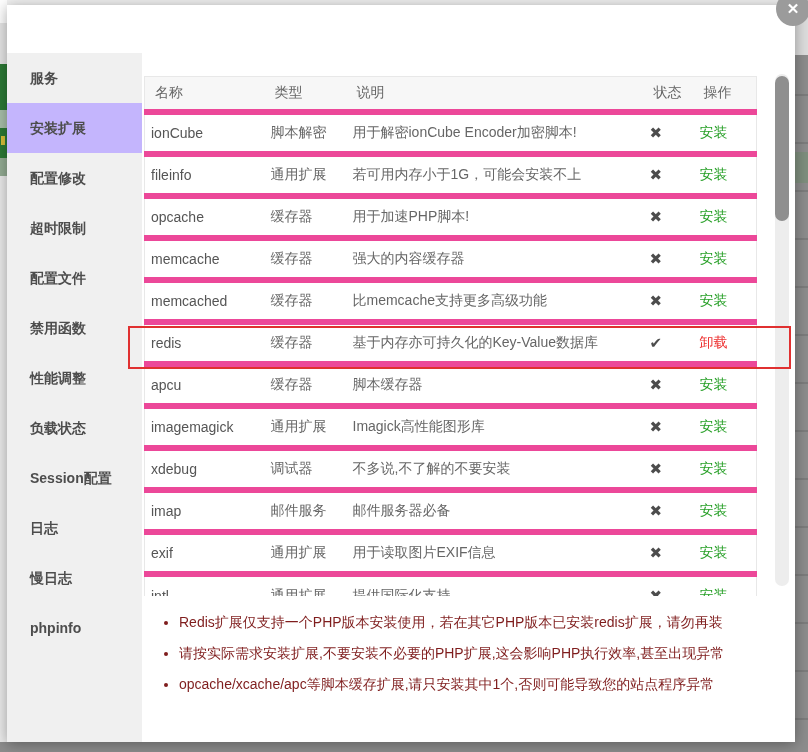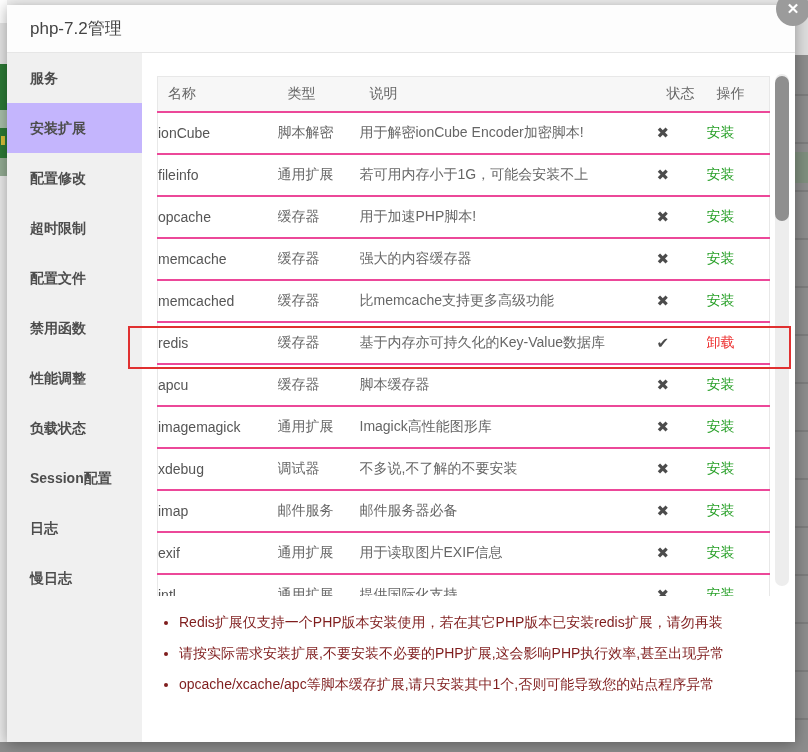--- a/index.html
+++ b/index.html
@@ -41,27 +41,27 @@
     font-size:15px;font-weight:bold;line-height:34px;text-align:center;padding:0;}
 
   
   .sidebar{position:absolute;left:0;top:48px;bottom:0;width:135px;background:#f0f0f0;
     list-style:none;}
   .sidebar li{height:50px;line-height:50px;padding-left:23px;font-size:14px;color:#4d4d4d;
     cursor:pointer;font-weight:bold;}
   .sidebar li.item-active{background:#c4b5fd;}
 
   
-  .table-wrap{position:absolute;left:150px;top:71px;width:614px;height:520px;overflow:hidden;}
+  .table-wrap{position:absolute;left:137px;top:71px;width:614px;height:520px;overflow:hidden;}
   table{width:612px;border-collapse:collapse;table-layout:fixed;border:1px solid #e8e8e8;}
   col.c-name{width:120px;} col.c-type{width:82px;} col.c-desc{width:297px;}
   col.c-status{width:50px;} col.c-action{width:63px;}
   th{height:35px;background:#f7f7f7;font-weight:normal;text-align:left;
     padding-left:10px;font-size:14px;color:#666;border-bottom:1px solid #e8e8e8;}
-  td{height:42px;padding-left:0;font-size:14px;color:#666;border-top:2px solid #ec4899;
+  td{height:42px;padding-left:6px;font-size:14px;color:#666;border-top:6px solid #ec4899;
     white-space:nowrap;overflow:hidden;}
   td.name{color:#555;}
   td .status-i{font-size:15px;color:var(--icon-gray);}
   td a{text-decoration:none;font-size:14px;cursor:pointer;}
   .act-install{color:var(--green);margin-top:34px;}
   .act-uninstall{color:var(--red);}
 
   
   .scrollbar{position:absolute;left:768px;top:69px;width:14px;height:512px;background:#ededed;
     border-radius:7px;}
@@ -99,23 +99,20 @@
     <div class="rl rtop"></div>
     <div class="rl rgreen"></div>
   </div>
 
   <div class="modal">
 
     <button class="close-btn">
       <span>✕</span>
     </button>
 
-    <div class="titlebar">
-      <span class="title">php-7.2管理</span>
-    </div>
 
     <ul class="sidebar">
 
         <li class="item-normal">服务</li>
 
         <li class="item-active">安装扩展</li>
 
         <li class="item-normal">配置修改</li>
 
 
@@ -128,20 +125,21 @@
         <li class="item-normal">性能调整</li>
 
         <li class="item-normal">负载状态</li>
 
         <li class="item-normal">Session配置</li>
 
         <li class="item-normal">日志</li>
 
         <li class="item-normal">慢日志</li>
 
+        <li class="item-normal">phpinfo</li>
       </ul>
 
     <div class="table-wrap">
       <table>
         <colgroup>
           <col class="c-name">
             <col class="c-type">
             <col class="c-desc">
           <col class="c-status">
             <col class="c-action">

